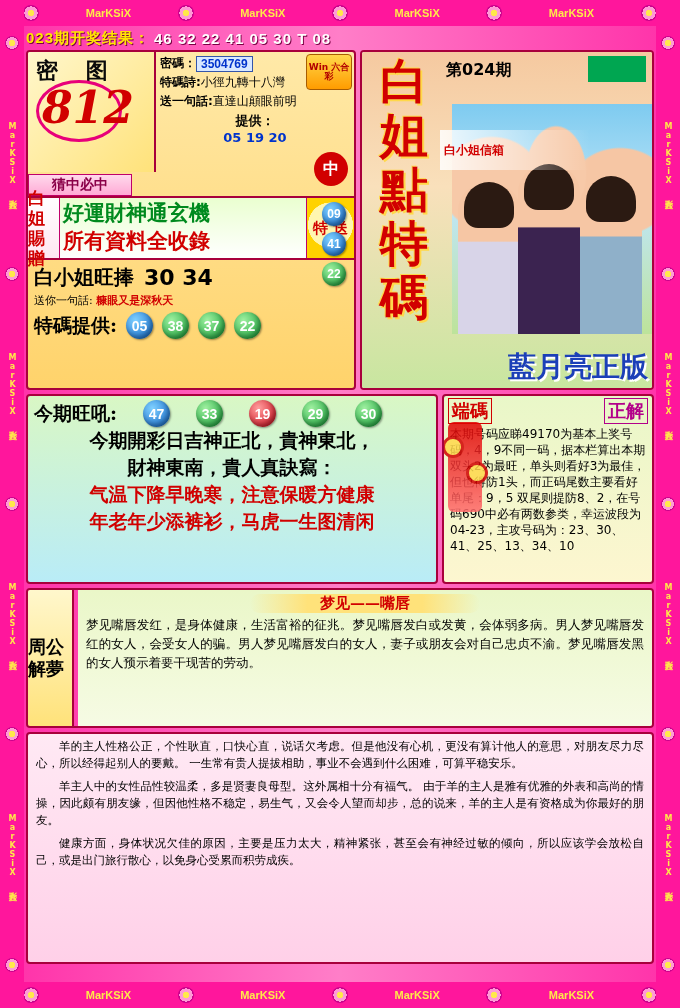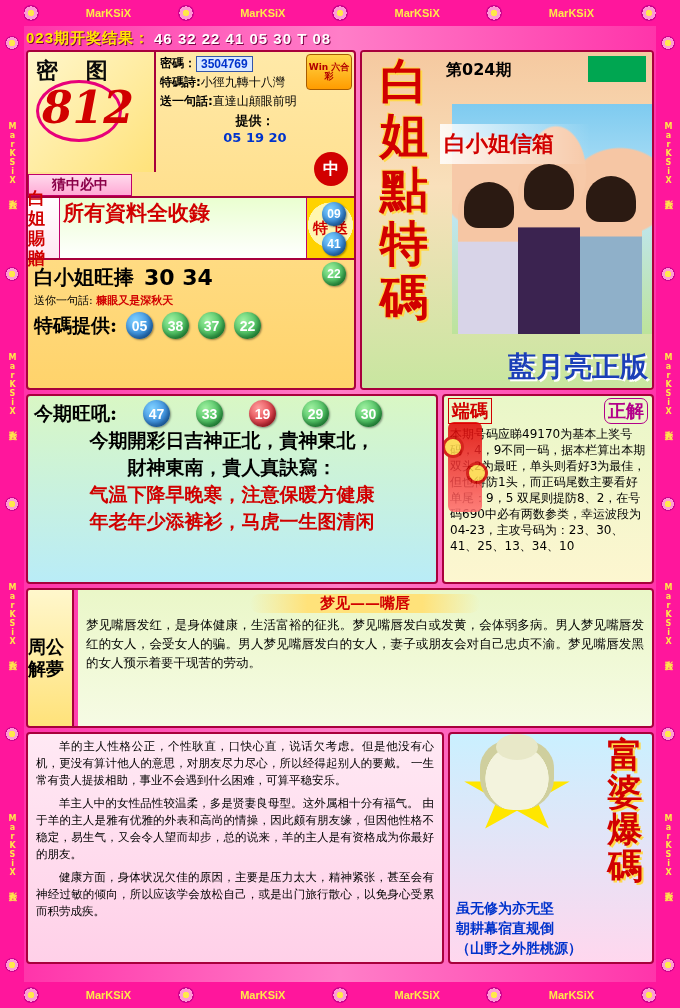--- a/index.html
+++ b/index.html
@@ -167,23 +167,23 @@
     font-size:16px; font-weight:bold; color:#000;
   }
   .green-block { position:absolute; right:6px; top:4px; width:58px; height:26px; background:#00a651; }
   .bai-jie {
     position:absolute; left:4px; top:2px; width:76px;
     color:#d10000; font-family:"DejaVu Serif",serif; font-weight:bold;
     font-size:48px; line-height:54px; text-align:center;
     text-shadow:2px 2px 0 #ffd84a, -1px -1px 0 #ffd84a;
   }
   .miss-banner {
-    position:absolute; left:78px; top:72px; width:150px; height:40px;
+    position:absolute; left:78px; top:78px; width:150px; height:40px;
     background:linear-gradient(90deg,rgba(255,255,255,.85),rgba(255,255,255,0));
-    color:#d10000; font-size:22px; font-weight:bold;
+    color:#d10000; font-size:12px; font-weight:bold;
     font-family:"DejaVu Serif",serif;
     display:flex; align-items:center; padding-left:4px;
   }
   .girls {
     position:absolute; right:0; top:52px; width:200px; height:230px;
     background:
       radial-gradient(ellipse at 20% 35%, #f7c9a8 0 22%, rgba(0,0,0,0) 23%),
       radial-gradient(ellipse at 52% 30%, #f7c9a8 0 20%, rgba(0,0,0,0) 21%),
       radial-gradient(ellipse at 84% 38%, #f6c6a4 0 21%, rgba(0,0,0,0) 22%),
       linear-gradient(180deg,#7ecbf0 0%,#bfe6f7 45%,#bde39a 100%);
@@ -212,21 +212,21 @@
   .poem { margin-top:0; font-size:19px; line-height:27px; color:#000; font-family:"DejaVu Serif",serif; font-weight:bold; text-align:center; }
   .poem .red { color:#d10000; }
 
   .right-col { width:212px; background:linear-gradient(180deg,#e9f7c8,#fdf6d0); position:relative; }
   .rc-head { display:flex; justify-content:space-between; padding:2px 4px 0 4px; }
   .rc-head .ph {
     font-size:18px; font-weight:bold; color:#d10000;
     font-family:"DejaVu Serif",serif;
     border:1px solid #d10000; padding:0 3px;
   }
-  .rc-head .ph2 { color:#b3008a; border-color:#b3008a;border-radius:7px; }
+  .rc-head .ph2 { color:#b3008a; border-color:#b3008a; }
   .rc-body { font-size:12px; line-height:16px; color:#000; padding:2px 6px; font-family:"DejaVu Sans",sans-serif; }
   .knot { position:absolute; left:4px; top:26px; width:34px; height:90px;
           background:linear-gradient(180deg,#e00000,#ff6a6a); border-radius:6px; opacity:.85;}
   .coin { position:absolute; width:22px;height:22px;border-radius:50%; background:#ffd84a; border:3px solid #d10000;}
 
   
   .row3 { display:flex; gap:4px; height:140px; }
   .dream-left {
     width:46px; background:linear-gradient(180deg,#fff7cc,#ffe27a);
     display:flex; flex-direction:column; align-items:center; justify-content:center;
@@ -364,20 +364,21 @@
           </div>
           <div class="stamp">中</div>
         </div>
       </div>
 
       <div class="guess">猜中必中</div>
 
       <div class="luck-strip">
         <div class="luck-left">白姐 賜贈</div>
         <div class="luck-mid">
+          <div class="l1">好運財神通玄機</div>
           <div class="l2">所有資料全收錄</div>
         </div>
         <div class="luck-right">特 送</div>
       </div>
 
       <div class="wang-row">
         <div class="wang-line">
           <span class="wang-title">白小姐旺捧</span>
           <span class="wang-num">30  34</span>
         </div>
@@ -461,25 +462,15 @@
       <div class="dream-body">梦见嘴唇发红，是身体健康，生活富裕的征兆。梦见嘴唇发白或发黄，会体弱多病。男人梦见嘴唇发红的女人，会受女人的骗。男人梦见嘴唇发白的女人，妻子或朋友会对自己忠贞不渝。梦见嘴唇发黑的女人预示着要干现苦的劳动。</div>
     </div>
   </div>
 
   <div class="row4">
     <div class="panel sheep-text">
       <p>羊的主人性格公正，个性耿直，口快心直，说话欠考虑。但是他没有心机，更没有算计他人的意思，对朋友尽力尽心，所以经得起别人的要戴。 一生常有贵人提拔相助，事业不会遇到什么困难，可算平稳安乐。</p>
       <p>羊主人中的女性品性较温柔，多是贤妻良母型。这外属相十分有福气。 由于羊的主人是雅有优雅的外表和高尚的情操，因此颇有朋友缘，但因他性格不稳定，易生气，又会令人望而却步，总的说来，羊的主人是有资格成为你最好的朋友。</p>
       <p>健康方面，身体状况欠佳的原因，主要是压力太大，精神紧张，甚至会有神经过敏的倾向，所以应该学会放松自己，或是出门旅行散心，以免身心受累而积劳成疾。</p>
     </div>
-    <div class="panel rich">
-      <div class="star"></div>
-      <div class="goat"></div>
-      <div class="title">富婆爆碼</div>
-      <div class="rich-poem">
-        <div>虽无修为亦无坚</div>
-        <div>朝耕幕宿直规倒</div>
-        <div>（山野之外胜桃源）</div>
-      </div>
-    </div>
   </div>
 
 </div>
 
 </body></html>

